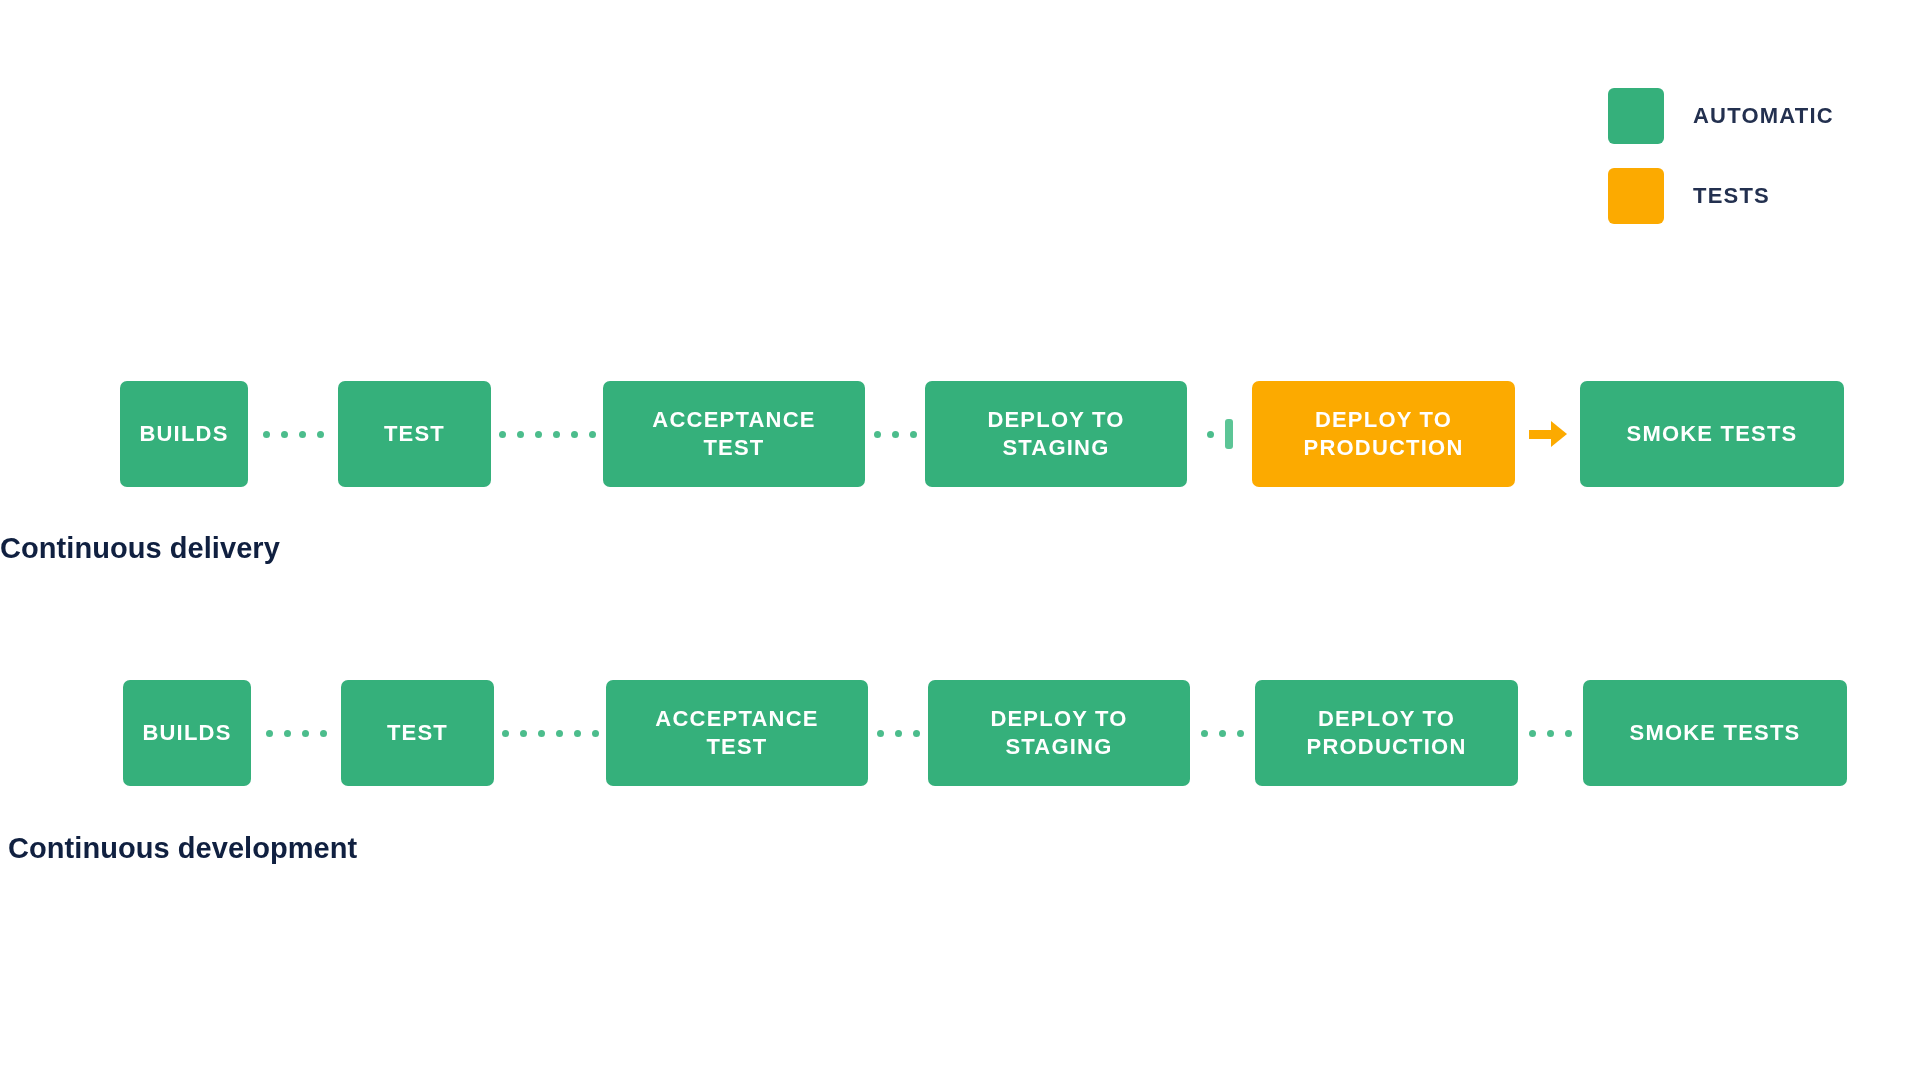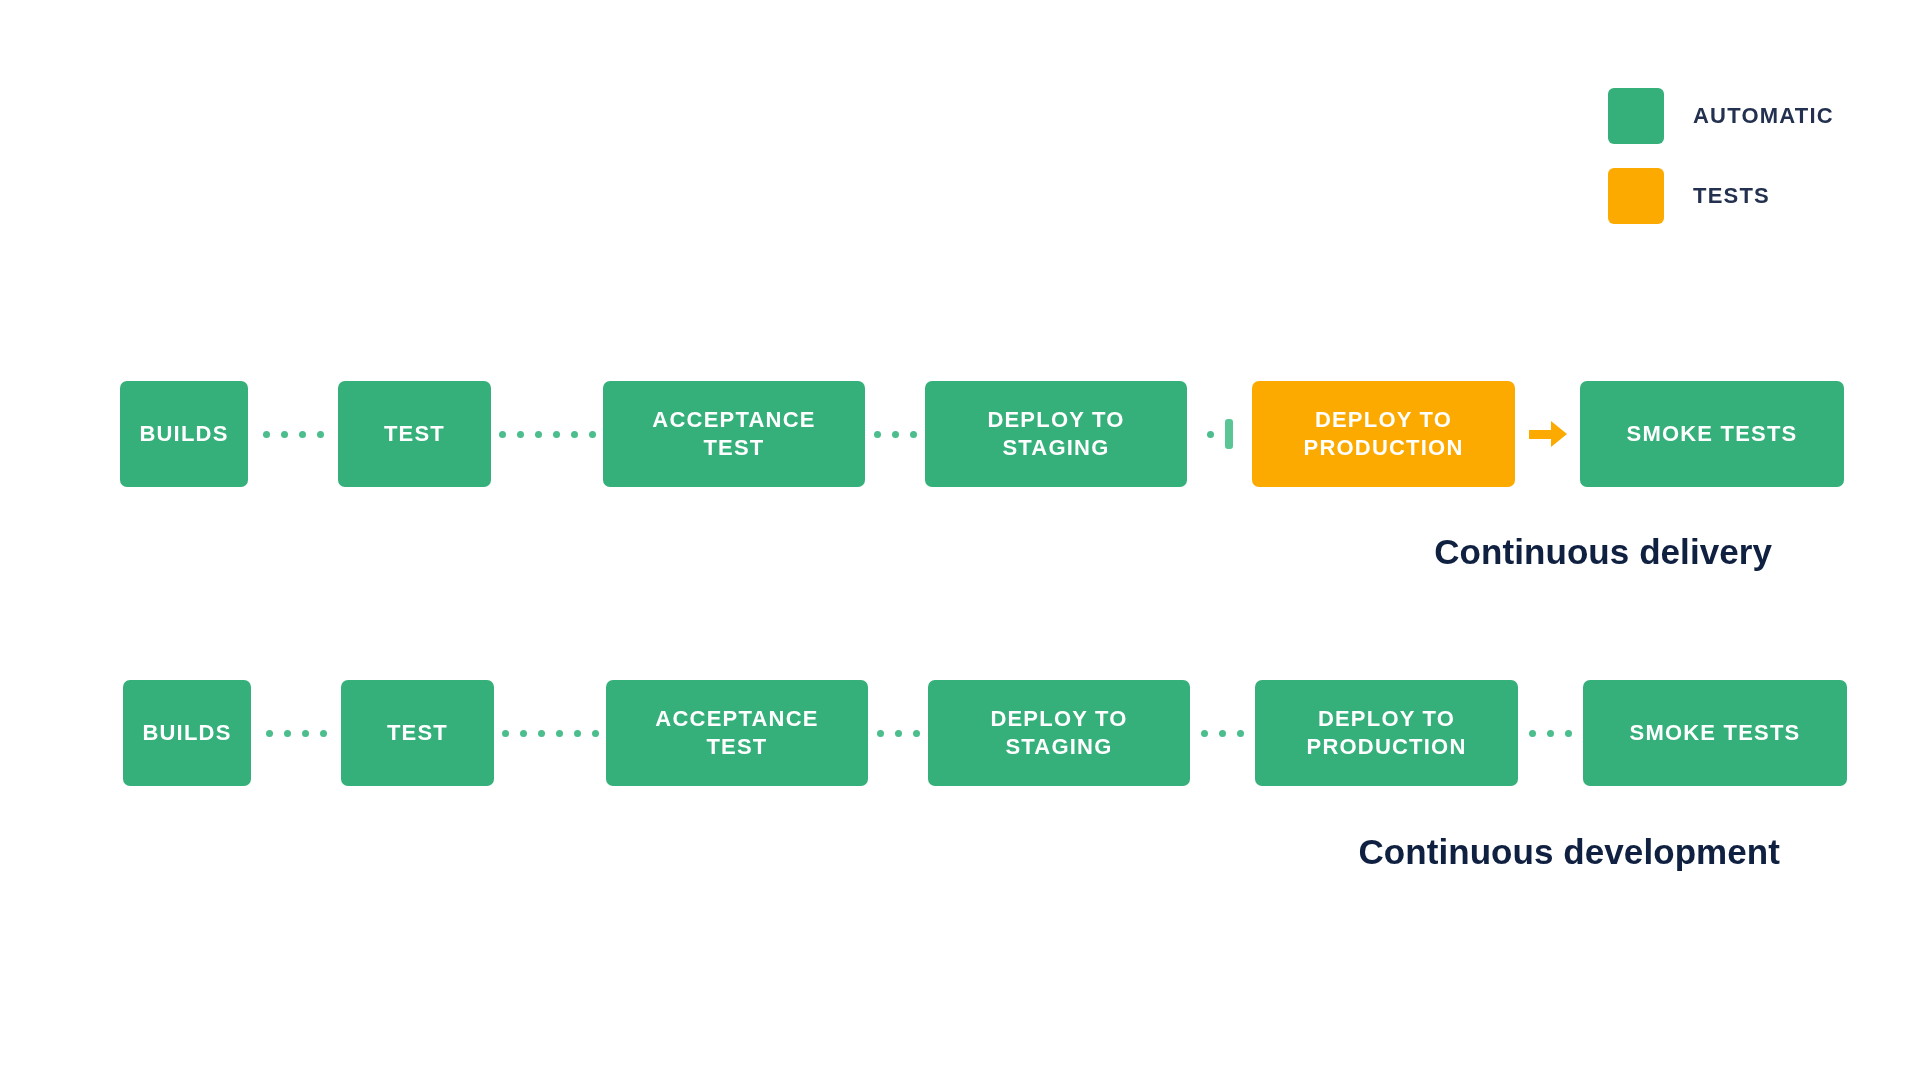--- a/index.html
+++ b/index.html
@@ -118,22 +118,22 @@
     border-top: 13px solid transparent;
     border-bottom: 13px solid transparent;
     border-left: 16px solid #fcaa00;
   }
 
   
   .caption {
     position: absolute;
     width: 1772px;
     left: 0;
-    text-align: right;
-    font-size: 35px;
+    text-align: left;
+    font-size: 29px;
     font-weight: bold;
     color: #102040;
     letter-spacing: 0.002em;
   }
   #caption-delivery { top: 532px; }
   #caption-development { top: 832px; margin-left: 8px; }
 </style>
 </head>
 <body>
 

